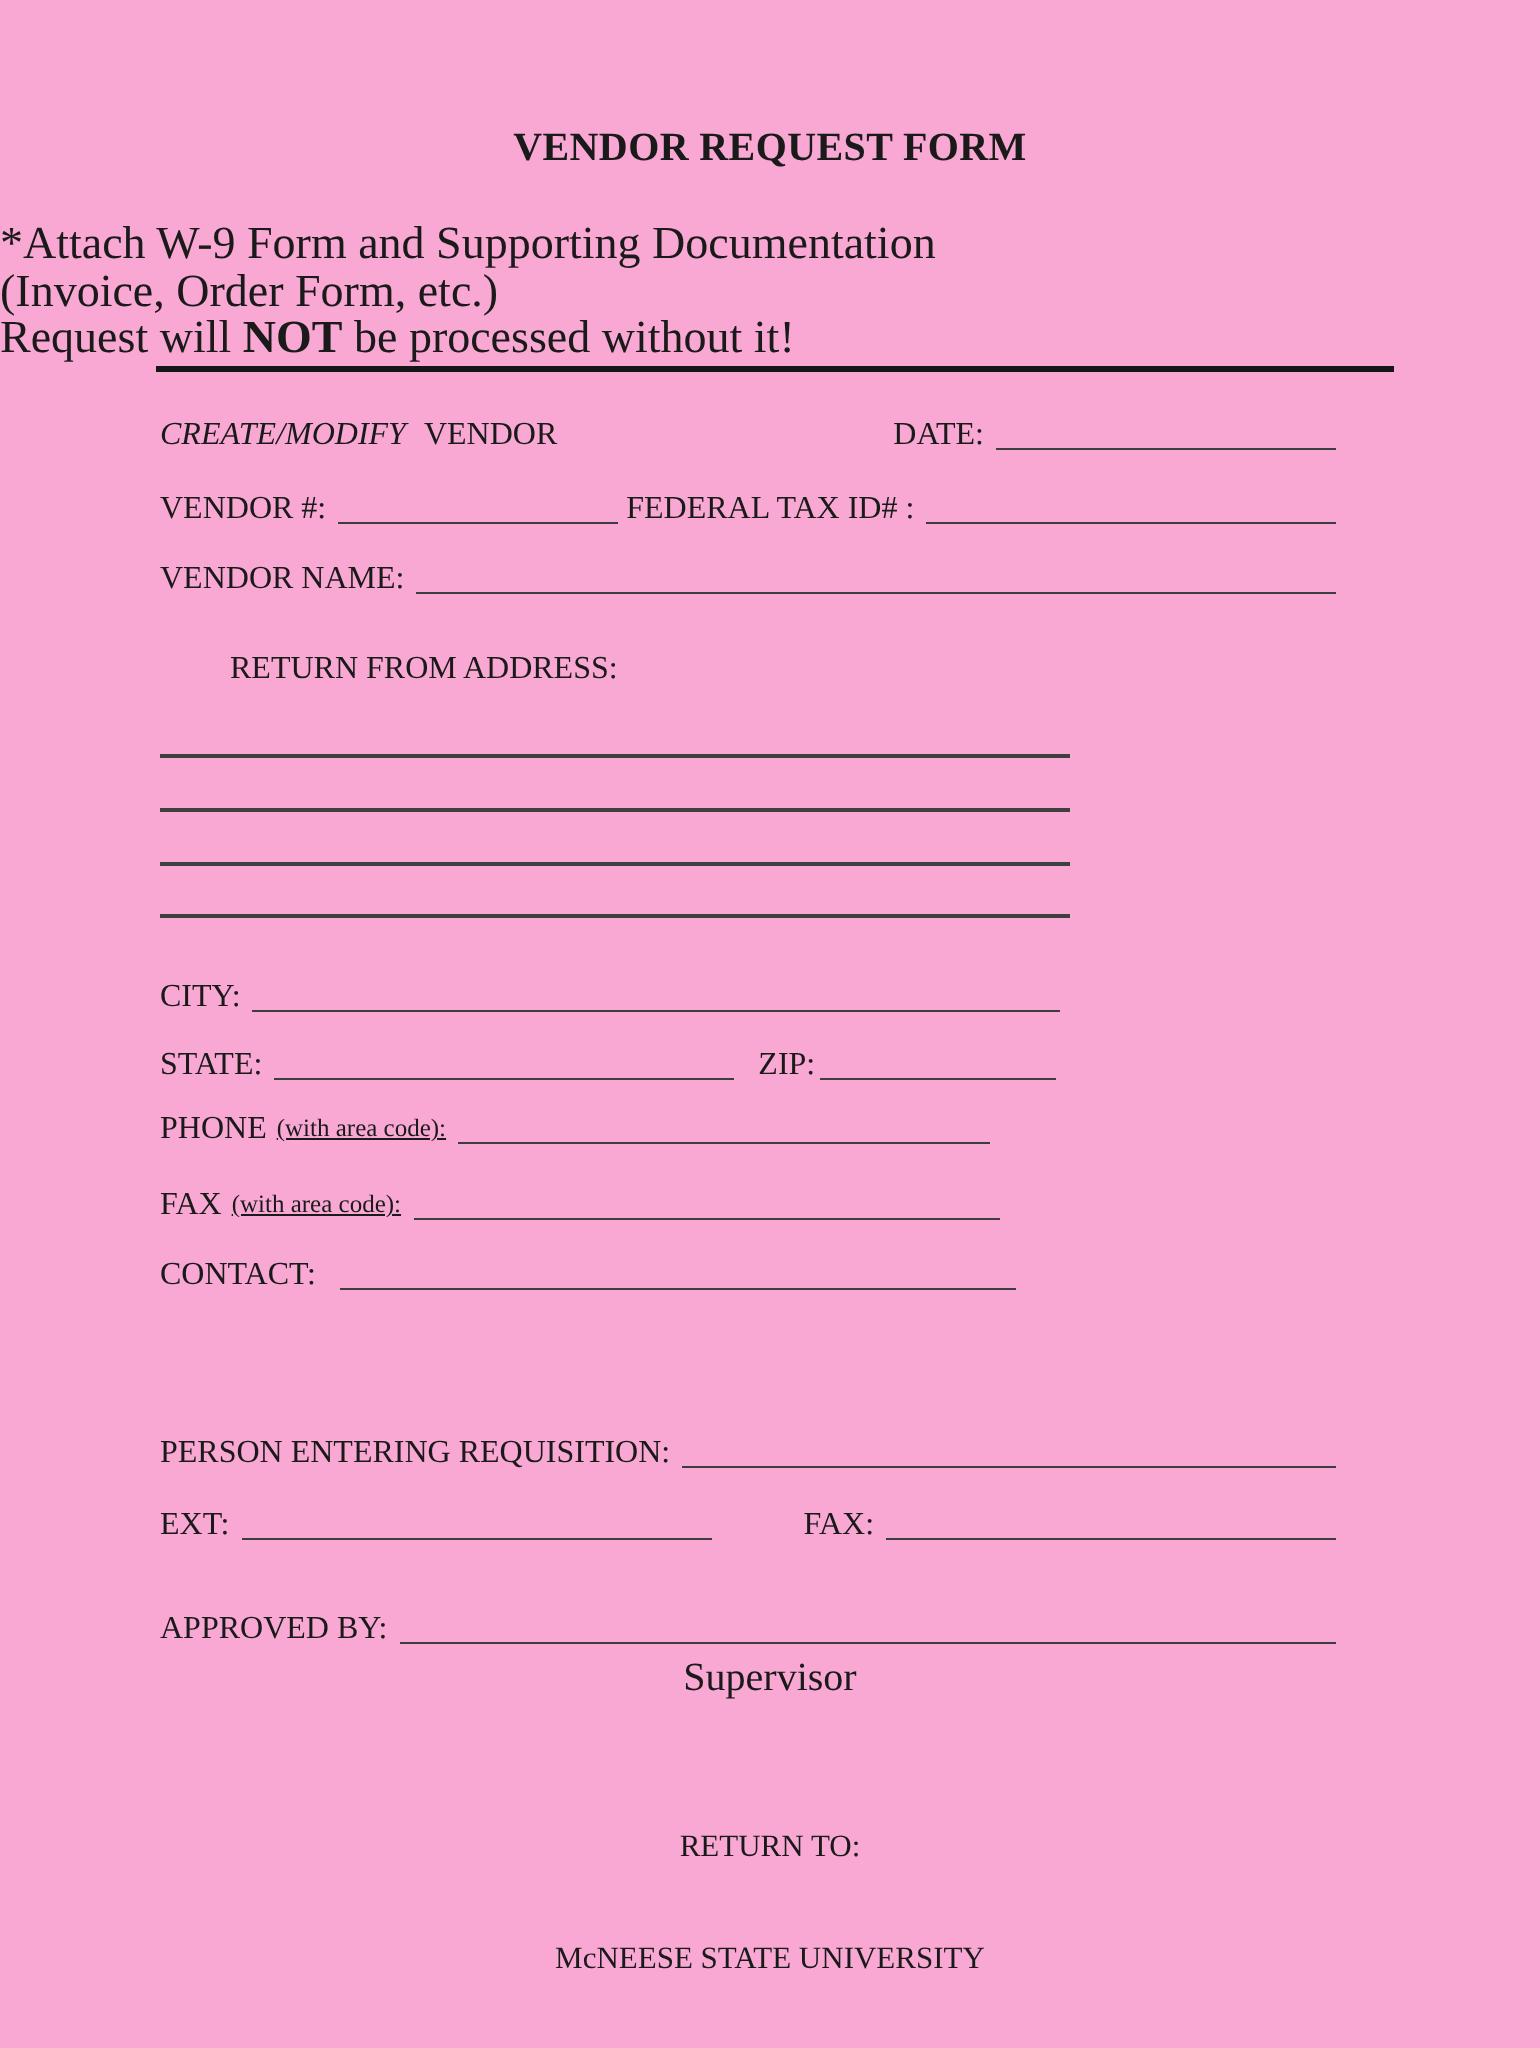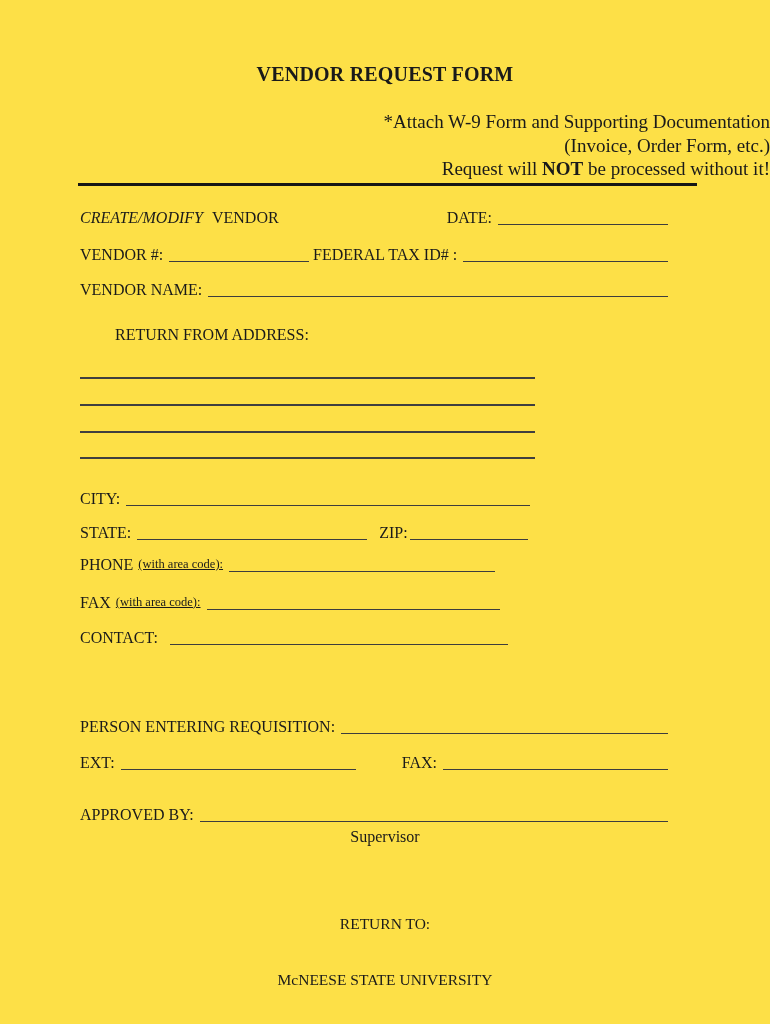--- a/index.html
+++ b/index.html
@@ -1,26 +1,26 @@
 <!DOCTYPE html>
 <html><head>
 <meta charset="utf-8">
 <style>
   html,body{margin:0;padding:0;background:#ffffff;}
   .page{
-    position:relative;width:770px;height:1024px;background:#fde047;overflow:hidden;
+    position:relative;width:770px;height:1024px;background:#f9a8d4;overflow:hidden;
     font-family:"Liberation Serif","DejaVu Serif",serif;color:#1a1a1a;
   }
   .title{
     position:absolute;top:63px;left:0;width:770px;margin:0;text-align:center;
     font-size:20px;font-weight:bold;letter-spacing:.2px;
   }
   .notice{
-    position:absolute;top:110px;left:0;width:770px;text-align:right;
-    font-size:19px;line-height:23.5px;
+    position:absolute;top:110px;left:0;width:770px;text-align:left;
+    font-size:23px;line-height:23.5px;
   }
   .notice b{font-weight:bold;}
   .rule{position:absolute;top:183px;left:78px;width:619px;height:3px;background:#161616;}
   .row{
     position:absolute;left:80px;display:flex;align-items:flex-end;
     font-size:16px;line-height:19px;white-space:nowrap;
   }
   .lbl{flex:none;}
   .bi{font-weight:normal;font-style:italic;flex:none;}
   .note{font-size:12.5px;flex:none;margin-left:5px;text-decoration:underline;}
@@ -29,21 +29,21 @@
     border-bottom:1.5px solid #3d3d3d;overflow:hidden;
   }
   .line.fixed{flex:none;}
   .spacer{flex:1;}
   .gap{flex:none;}
   .addr-line{
     position:absolute;left:80px;width:455px;height:26px;
     border-bottom:2px solid #3f3f3f;font-size:16px;overflow:hidden;
   }
   .supervisor{
-    position:absolute;top:828px;left:0;width:770px;text-align:center;font-size:16px;
+    position:absolute;top:828px;left:0;width:770px;text-align:center;font-size:20px;
   }
   .footer{
     position:absolute;top:878px;left:0;width:770px;text-align:center;
     font-size:15.5px;line-height:18.6px;white-space:pre-wrap;
   }
 </style>
 </head>
 <body>
 
 <div class="page">

